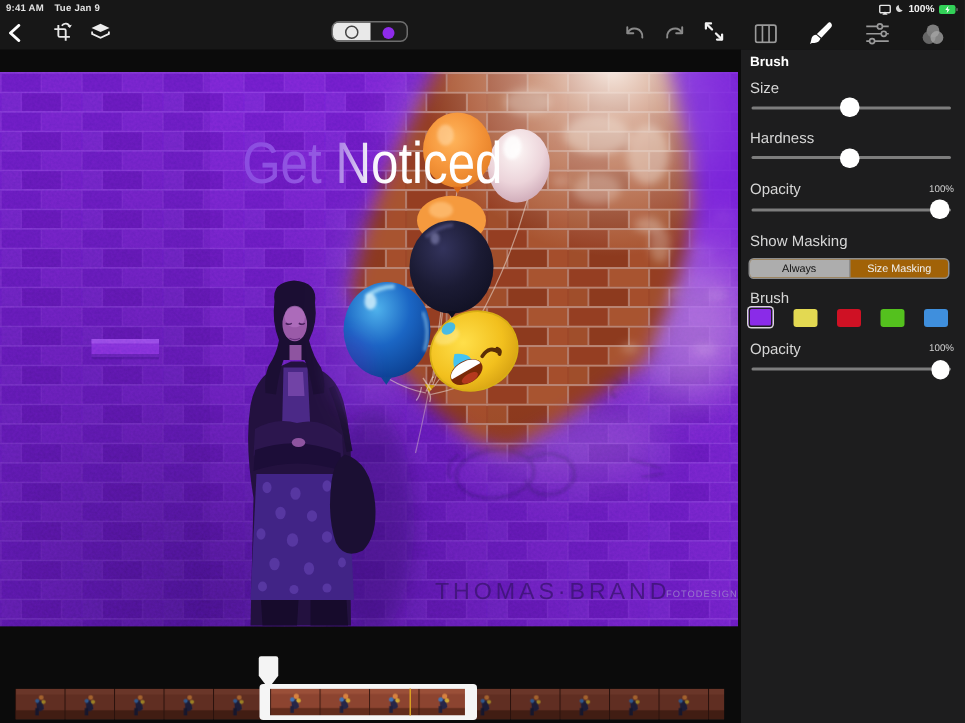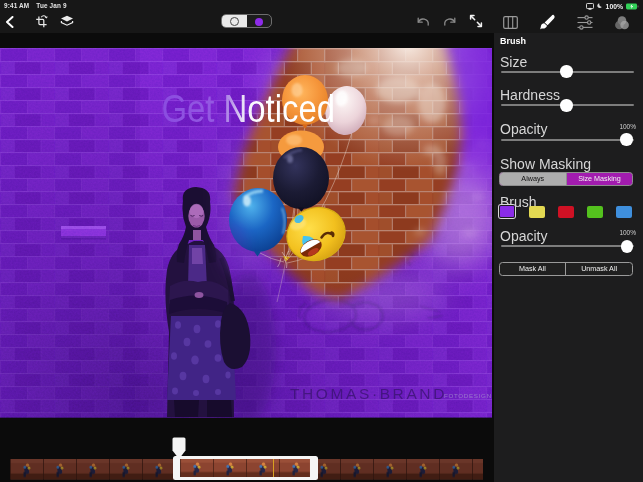--- a/index.html
+++ b/index.html
@@ -7,26 +7,26 @@
   #stage{position:relative;width:643px;height:482px;background:#0b0b0b;}
   .abs{position:absolute;}
   
   #topbar{left:0;top:0;width:643px;height:33px;background:#171717;}
   #status-l{left:4px;top:2px;font-size:6.4px;font-weight:600;color:#e4e4e4;letter-spacing:.15px;}
   #status-l span{font-weight:700;margin-left:7px;}
   #status-r{right:4px;top:1.5px;height:9px;display:flex;align-items:center;gap:3px;}
   #pct{font-size:6.8px;font-weight:700;color:#f2f2f2;}
   
   #panel{left:494px;top:33px;width:149px;height:449px;background:#1d1d1e;}
-  .plabel{position:absolute;font-size:14px;color:#d6d6d6;}
+  .plabel{position:absolute;font-size:10px;color:#d6d6d6;}
   .pct2{position:absolute;font-size:6.5px;color:#d0d0d0;}
   .track{position:absolute;left:6.5px;width:133px;height:2px;background:#7d7d7d;border-radius:1px;}
   .thumb{position:absolute;width:12.5px;height:12.5px;background:#fff;border-radius:50%;}
   #seg{position:absolute;left:4.5px;top:139px;width:132.5px;height:11.5px;border:1px solid #8e8e8e;
-       border-radius:3.5px;display:flex;overflow:hidden;background:#a21caf;}
+       border-radius:3.5px;display:flex;overflow:hidden;background:#a16207;}
   #seg .a{width:66.5px;background:#adadad;color:#111;font-size:7.2px;display:flex;align-items:center;justify-content:center;}
   #seg .b{flex:1;color:#f0f0f0;font-size:7.2px;display:flex;align-items:center;justify-content:center;border-left:1px solid #8e8e8e;}
   .sw{position:absolute;top:172.5px;width:15.5px;height:12px;border-radius:2px;}
   #btns{position:absolute;left:4.5px;top:229px;width:132.5px;height:11.5px;border:1px solid #9a9a9a;
         border-radius:3.5px;display:flex;overflow:hidden;background:#202020;}
   #btns div{flex:1;color:#f0f0f0;font-size:7.2px;display:flex;align-items:center;justify-content:center;}
   #btns .m{border-right:1px solid #9a9a9a;}
   
   #strip{left:10px;top:459px;width:473px;height:20.5px;overflow:hidden;}
   #selclip{left:172.5px;top:455.8px;width:145px;height:24.4px;background:#f5f5f5;border-radius:2.5px;}
@@ -396,24 +396,20 @@
     <div class="plabel" style="left:6px;top:160.5px;">Brush</div>
     <div class="sw" style="left:4.5px;top:171.5px;width:16.5px;height:13px;background:#8a2be8;box-shadow:0 0 0 1px #d8d8d8, inset 0 0 0 1px #1d1d1e;"></div>
     <div class="sw" style="left:35px;background:#e3d952;"></div>
     <div class="sw" style="left:64px;background:#cf1124;"></div>
     <div class="sw" style="left:93px;background:#54c11e;"></div>
     <div class="sw" style="left:122px;background:#3f8fdd;"></div>
     <div class="plabel" style="left:6px;top:194.5px;">Opacity</div>
     <div class="pct2" style="right:7px;top:196px;">100%</div>
     <div class="track" style="top:212.3px;"></div>
     <div class="thumb" style="left:126.5px;top:207.1px;"></div>
-    <div id="btns">
-        <div class="m">Mask All</div>
-        <div>Unmask All</div>
-      </div>
   </div>
 
   <div class="abs" id="strip">
     <svg width="473" height="20.5" viewBox="0 0 473 20.5">
       <defs>
         <pattern id="frame" width="33" height="20.5" patternUnits="userSpaceOnUse">
           <rect width="33" height="20.5" fill="#76392a"></rect>
           <rect y="0" width="33" height="4" fill="#824232"></rect>
           <rect y="14.5" width="33" height="6" fill="#502418"></rect>
           <rect x="0" y="0" width="0.7" height="20.5" fill="#351710"></rect>

